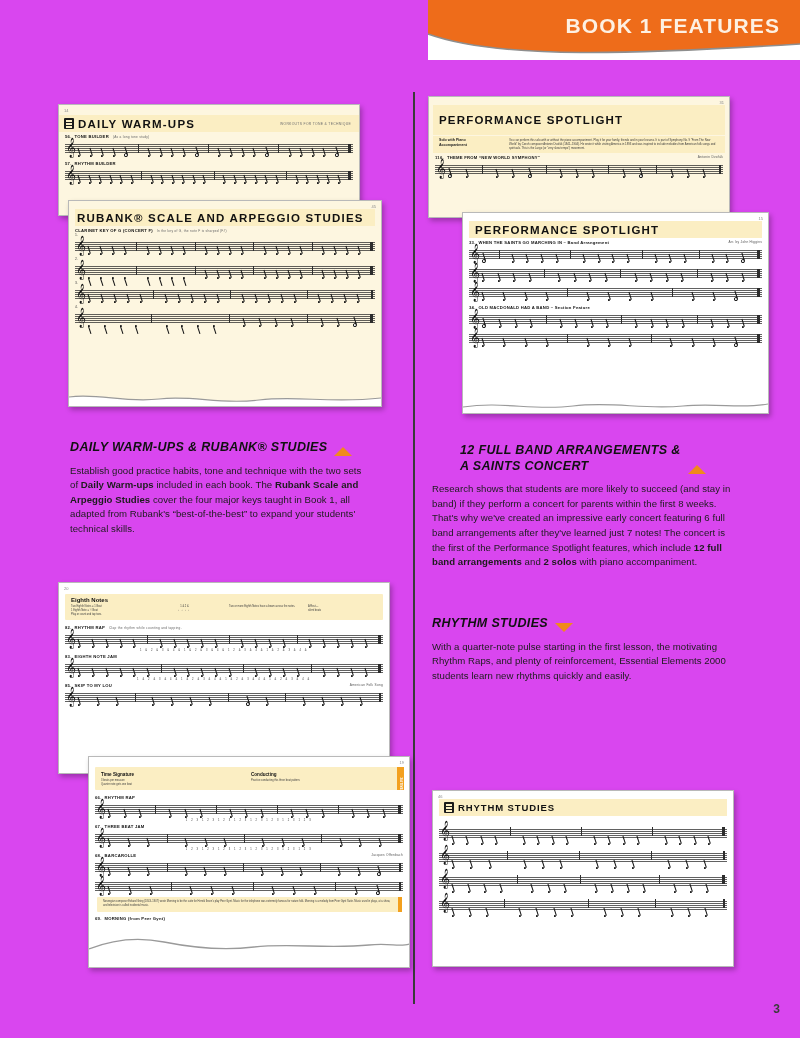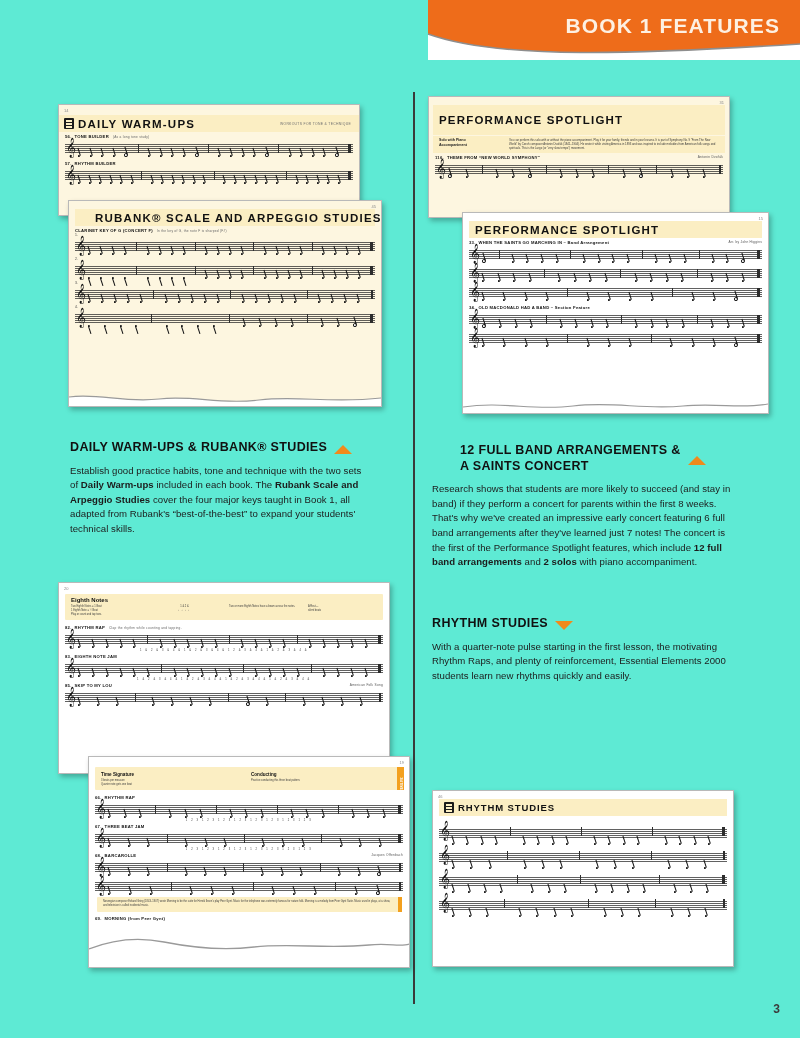--- a/index.html
+++ b/index.html
@@ -6,21 +6,21 @@
   html,body{margin:0;padding:0;}
   body{
     width:800px;height:1038px;
     background:#ffffff;
     font-family:"Liberation Sans", sans-serif;
     overflow:hidden;
     position:relative;
   }
   .page{
     position:absolute;inset:0;
-    background:#5eead4;
+    background:#d946ef;
   }
 
   
   .banner{
     position:absolute;top:0;left:428px;right:0;height:52px;
     background:#ee6c1a;
     overflow:hidden;
   }
   .banner-title{
     position:absolute;right:20px;top:14px;
@@ -161,21 +161,21 @@
   .tab span{
     display:block;transform:rotate(90deg);
     font-size:3px;font-weight:bold;color:#fff;
     white-space:nowrap;margin-top:12px;
   }
 
   
   .sec-title{
     font-size:12.5px;font-weight:bold;color:#111;
     letter-spacing:.35px;line-height:1.25;
-    display:flex;align-items:center;gap:7px;
+    display:flex;align-items:flex-end;gap:7px;font-style:italic;
   }
   .sec-title .t2{display:block;margin-left:28px;}
   .tri{
     width:0;height:0;flex:none;margin-top:3px;
     border-left:9px solid transparent;border-right:9px solid transparent;
     border-bottom:9px solid #f08a1c;
   }
   .tri.down{
     border-bottom:0;border-top:9px solid #f08a1c;
   }
@@ -298,21 +298,21 @@
             <span class="n"></span>
           <span class="bar thick"></span>
         </div>
       </div>
     </div>
   </div>
 
   <div class="sheet cream" style="left:68px;top:200px;width:312px;height:205px;">
     <div class="sheet-num right">45</div>
     <div class="mhead" style="margin:8px 6px 0 6px;">
-      <span class="mhead-txt" style="margin-left:20px;">RUBANK® SCALE AND ARPEGGIO STUDIES</span>
+      <span class="mhead-txt" style="margin-left:2px;">RUBANK® SCALE AND ARPEGGIO STUDIES</span>
     </div>
     <div class="ex">
       <div class="ex-title">
         <span>CLARINET KEY OF G (CONCERT F)</span><span class="hint">In the key of G, the note F is sharped (F#)</span>
       </div>
     </div>
     <div class="ex" style="padding-top:0;">
       <div style="font-size:3.4px;color:#444;">1.</div>
       <div class="staff">
         <div class="staff-lines">

